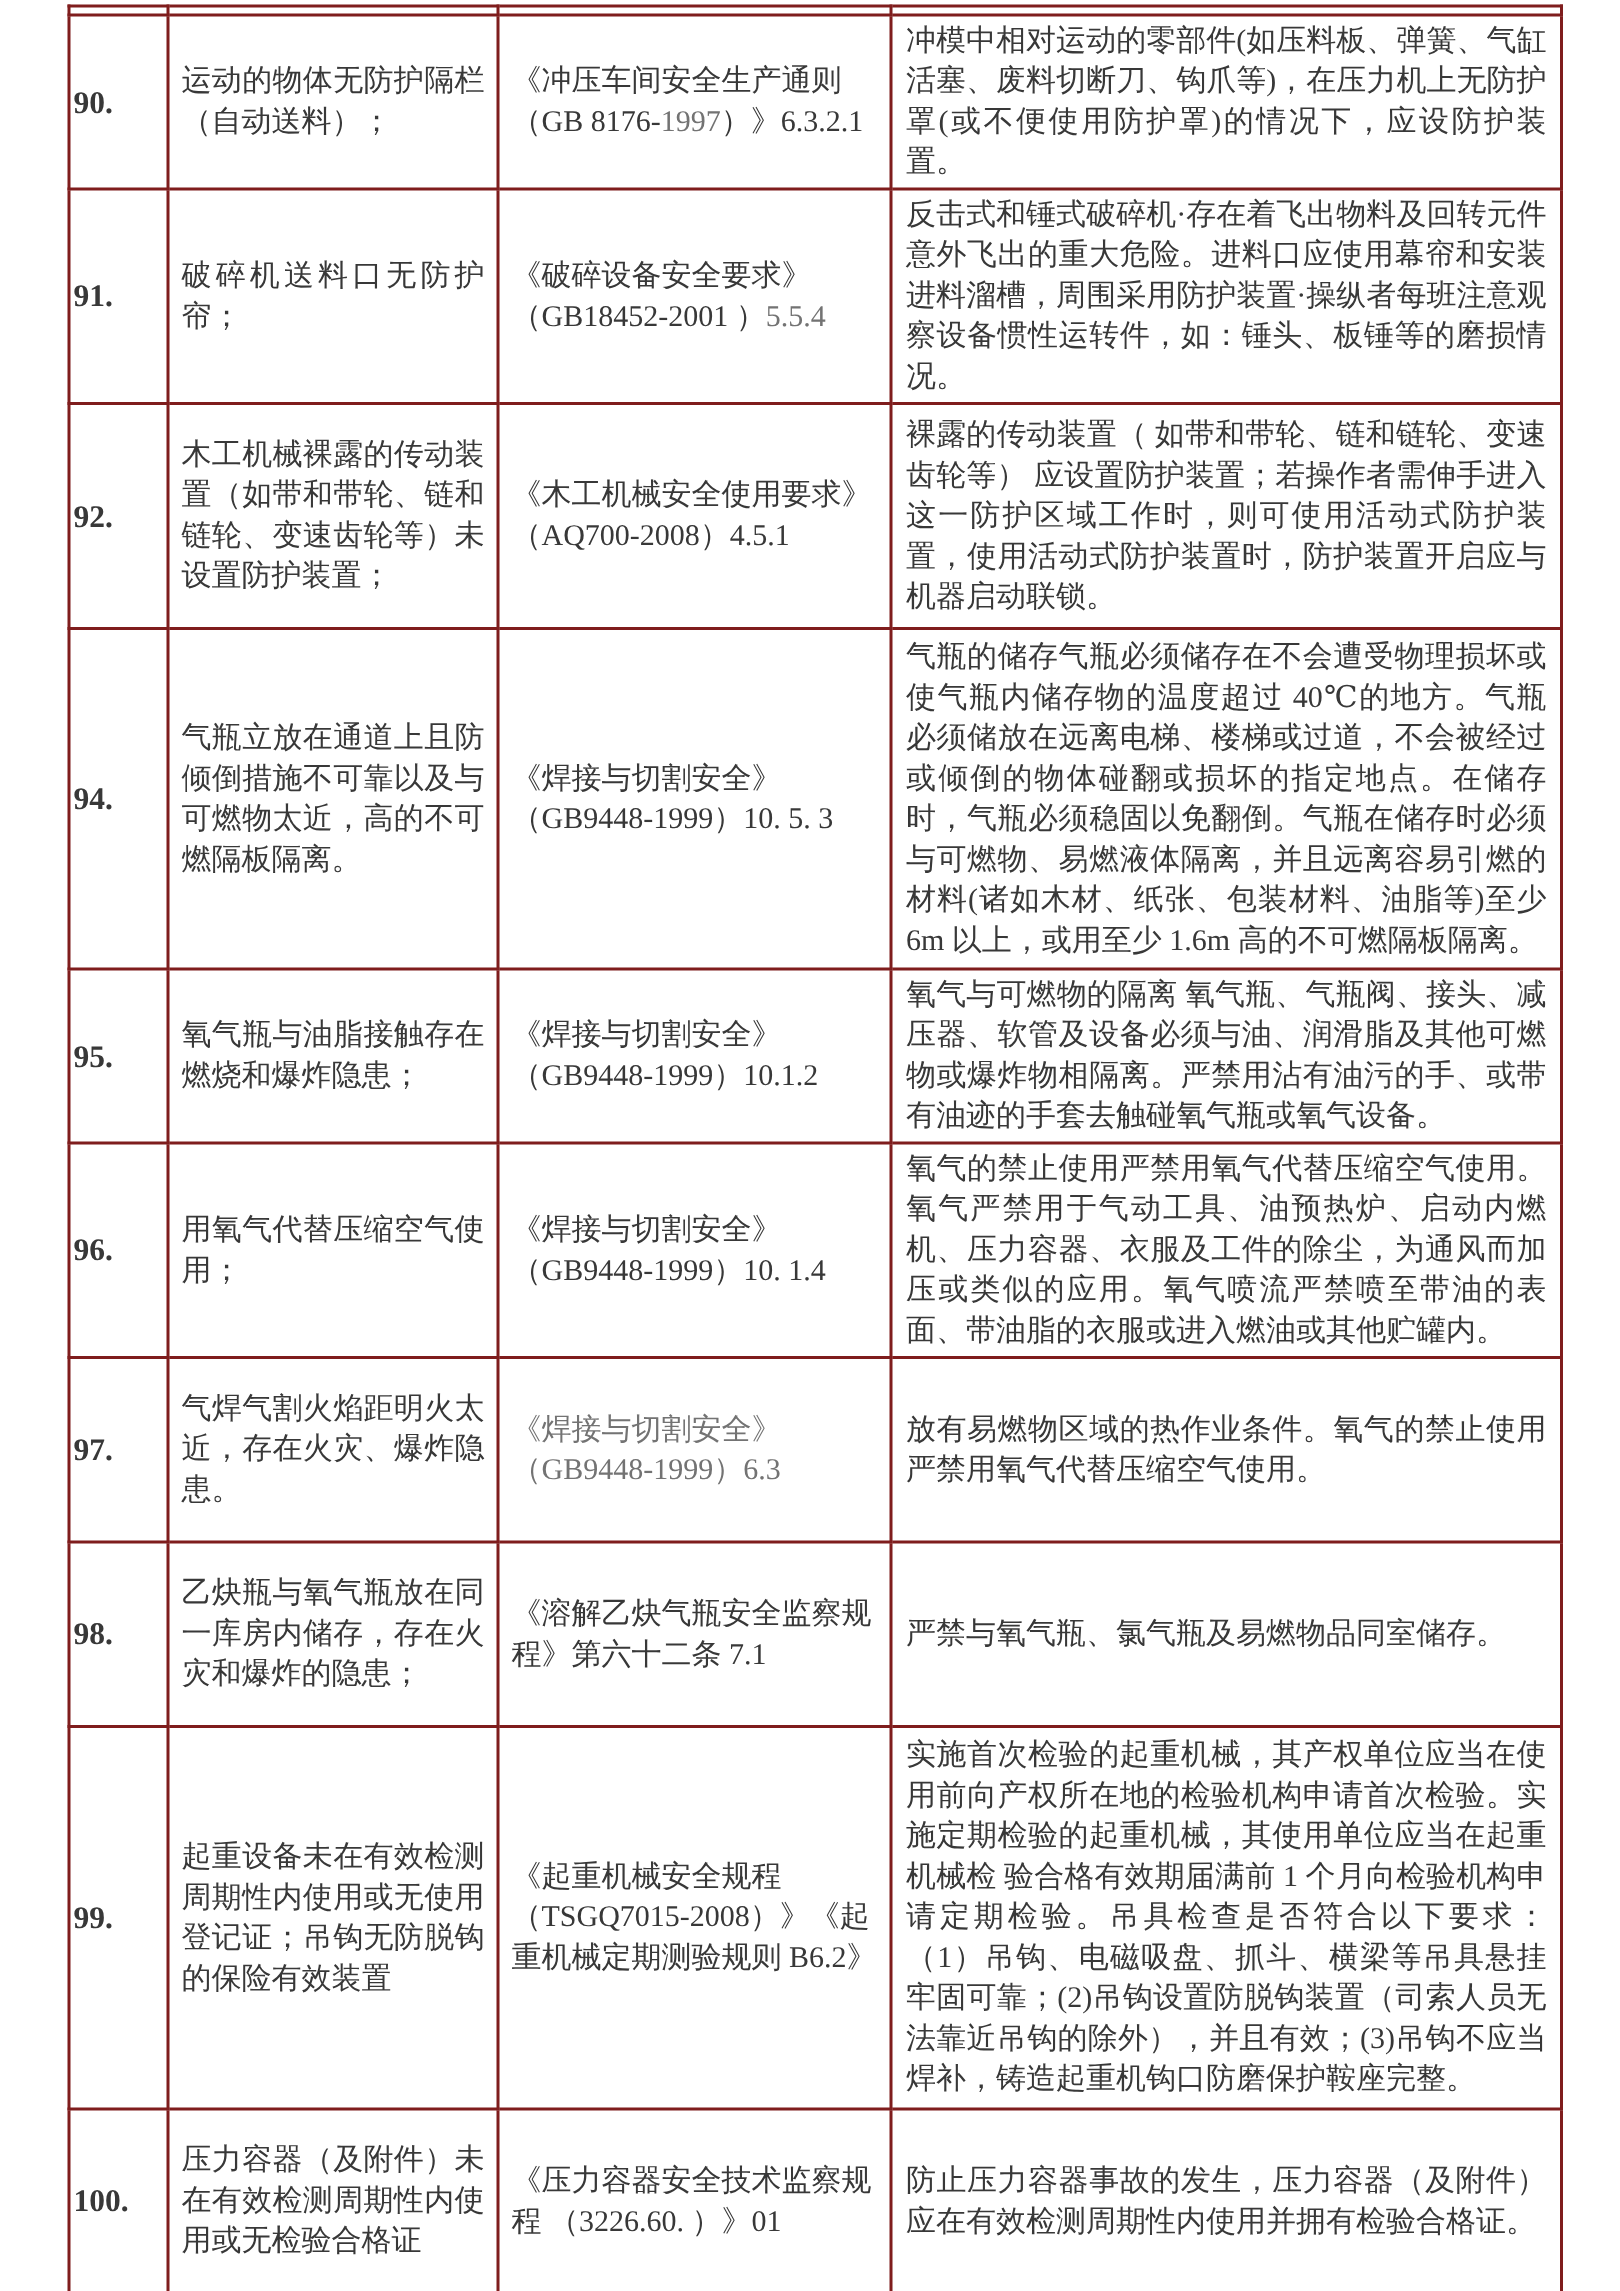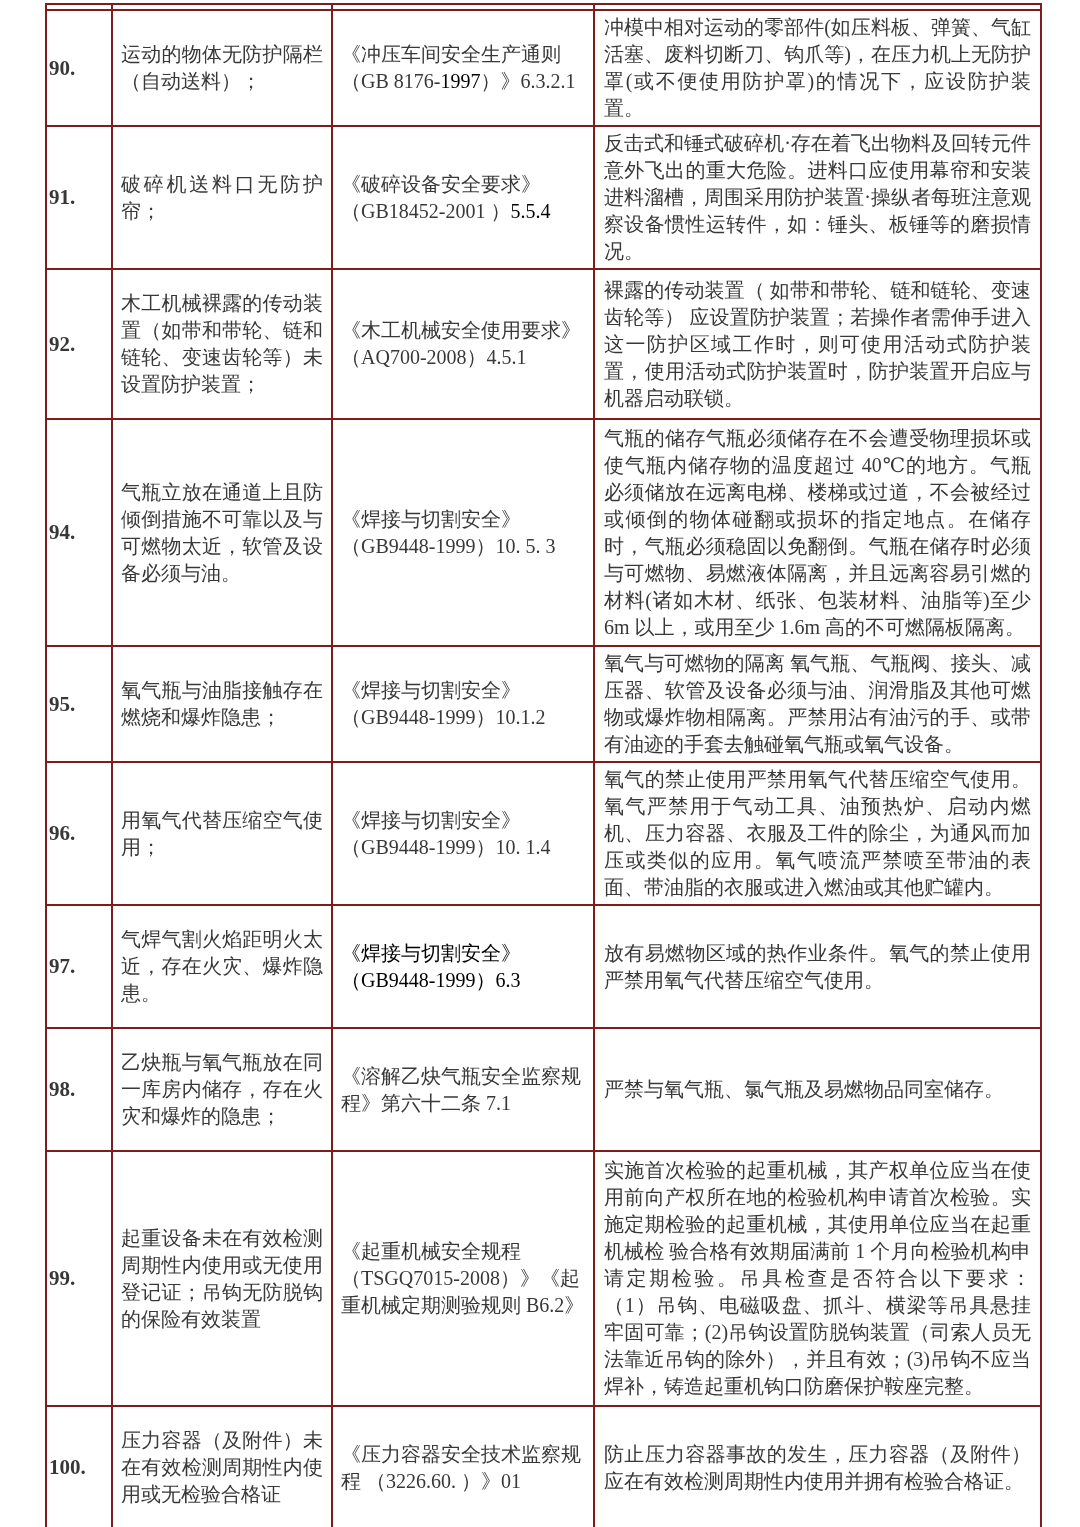--- a/index.html
+++ b/index.html
@@ -40,21 +40,21 @@
   }
   td.std-cell{
     padding:4px 8px;
     text-align:left;
   }
   td.detail-cell{
     padding:3px 9px;
     text-align:justify;
     text-justify:inter-ideograph;
   }
-  .red{color:#000000;}
+  .red{color:#737373;}
 </style>
 </head>
 <body>
 
 <div class="page">
   <table class="safety-table">
     <colgroup>
       <col style="width:66px">
       <col style="width:220px">
       <col style="width:262px">
@@ -80,21 +80,21 @@
           <td class="detail-cell">反击式和锤式破碎机·存在着飞出物料及回转元件意外飞出的重大危险。进料口应使用幕帘和安装进料溜槽，周围采用防护装置·操纵者每班注意观察设备惯性运转件，如：锤头、板锤等的磨损情况。</td>
         </tr>
         <tr style="height: 122px;">
           <td class="num-cell">92.</td>
           <td class="desc-cell">木工机械裸露的传动装置（如带和带轮、链和链轮、变速齿轮等）未设置防护装置；</td>
           <td class="std-cell"><span>《木工机械安全使用要求》（AQ700-2008）4.5.1</span></td>
           <td class="detail-cell">裸露的传动装置（ 如带和带轮、链和链轮、变速齿轮等） 应设置防护装置；若操作者需伸手进入这一防护区域工作时，则可使用活动式防护装置，使用活动式防护装置时，防护装置开启应与机器启动联锁。</td>
         </tr>
         <tr style="height: 227px;">
           <td class="num-cell">94.</td>
-          <td class="desc-cell">气瓶立放在通道上且防倾倒措施不可靠以及与可燃物太近，软管及设备必须与油。</td>
+          <td class="desc-cell">气瓶立放在通道上且防倾倒措施不可靠以及与可燃物太近，高的不可燃隔板隔离。</td>
           <td class="std-cell"><span>《焊接与切割安全》（GB9448-1999）10. 5. 3</span></td>
           <td class="detail-cell">气瓶的储存气瓶必须储存在不会遭受物理损坏或使气瓶内储存物的温度超过 40℃的地方。气瓶必须储放在远离电梯、楼梯或过道，不会被经过或倾倒的物体碰翻或损坏的指定地点。在储存时，气瓶必须稳固以免翻倒。气瓶在储存时必须与可燃物、易燃液体隔离，并且远离容易引燃的材料(诸如木材、纸张、包装材料、油脂等)至少 6m 以上，或用至少 1.6m 高的不可燃隔板隔离。</td>
         </tr>
         <tr style="height: 111px;">
           <td class="num-cell">95.</td>
           <td class="desc-cell">氧气瓶与油脂接触存在燃烧和爆炸隐患；</td>
           <td class="std-cell"><span>《焊接与切割安全》（GB9448-1999）10.1.2</span></td>
           <td class="detail-cell">氧气与可燃物的隔离 氧气瓶、气瓶阀、接头、减压器、软管及设备必须与油、润滑脂及其他可燃物或爆炸物相隔离。严禁用沾有油污的手、或带有油迹的手套去触碰氧气瓶或氧气设备。</td>
         </tr>
         <tr style="height: 143px;">

